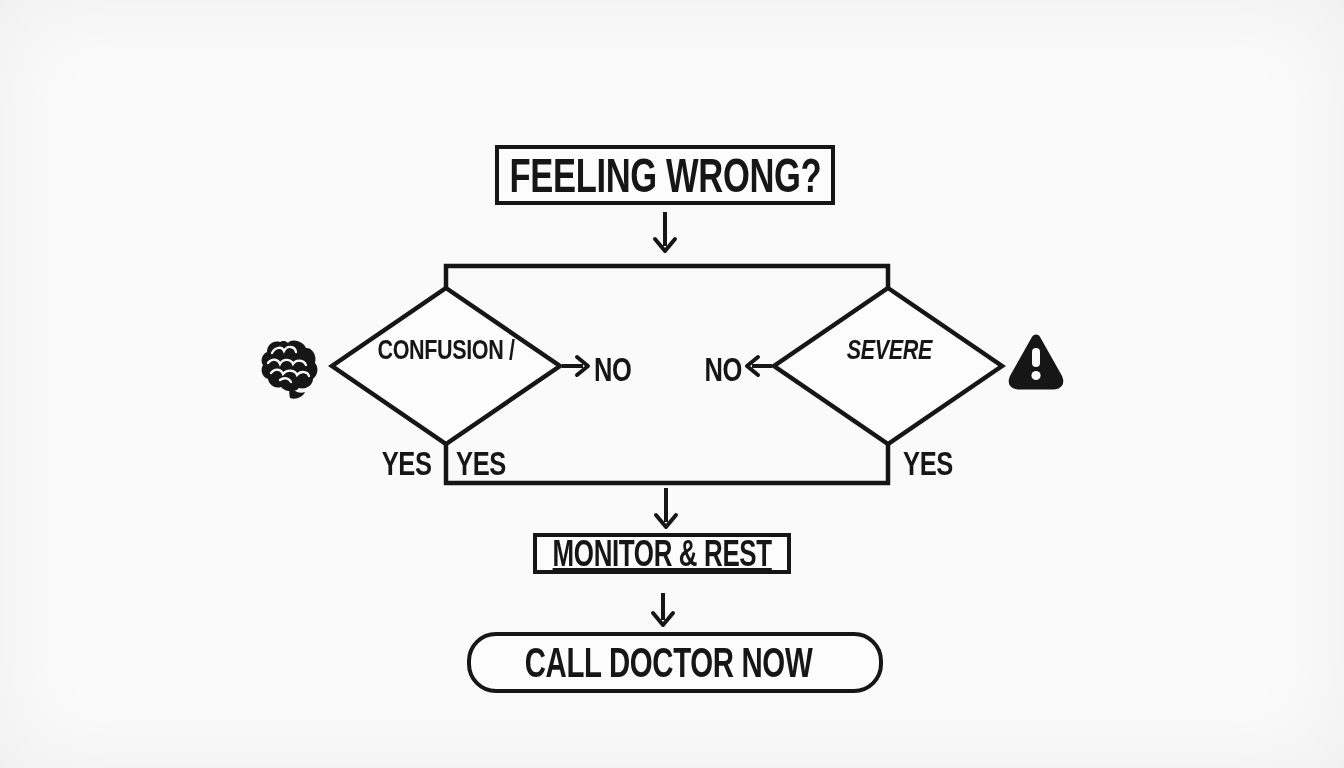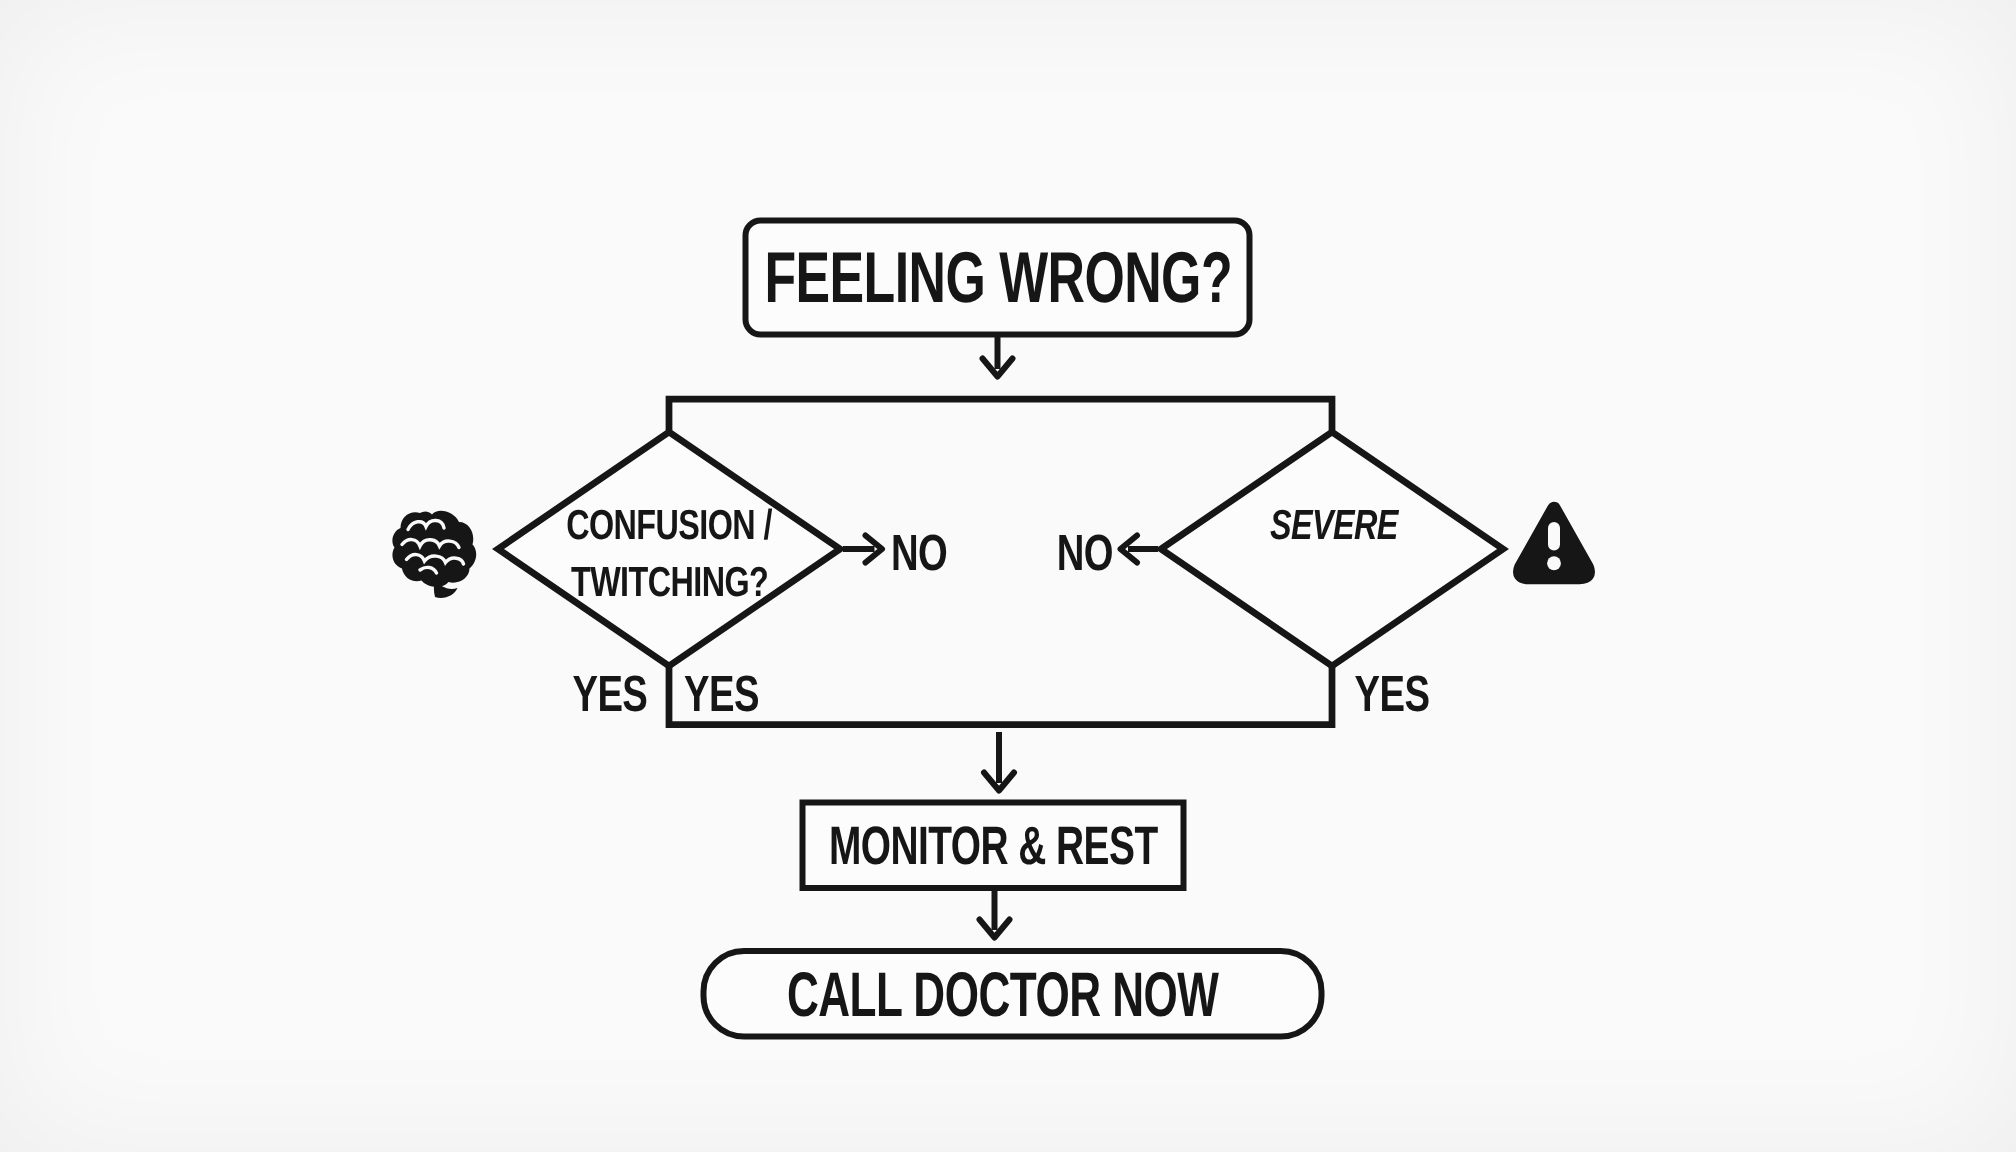--- a/index.html
+++ b/index.html
@@ -46,22 +46,22 @@
   }
 
   
   .node-box {
     position:absolute;
     border:4px solid var(--ink);
     background:var(--node);
     display:flex; align-items:center; justify-content:center;
     z-index:2;
   }
-  #start-box   { left:495px; top:145px; width:340px; height:80px;border-radius:12px; }
-  #monitor-box { left:533px; top:533px; width:258px; height:61px; }
+  #start-box   { left:495px; top:145px; width:340px; height:60px; }
+  #monitor-box { left:533px; top:533px; width:258px; height:41px;text-decoration:underline; }
   #call-box    { left:467px; top:632px; width:416px; height:61px; gap:13px;border-radius:29px; }
 
   #start-box .cond   { font-size:48px; }
   #monitor-box .cond { font-size:36px; }
   #call-box .cond    { font-size:42px; }
 
   
   .dmd-label {
     position:absolute; width:222px; text-align:center;
     font-size:28px; line-height:38px; z-index:2;
@@ -145,21 +145,20 @@
       <circle cx="28" cy="43.5" r="4.6" fill="var(--bg)"></circle>
     </g>
   </svg>
 
   <div class="node-box" id="start-box">
     <span class="cond cx72">FEELING WRONG?</span>
   </div>
 
   <div class="dmd-label" id="left-dmd-label">
     <span class="dmd-line"><span class="cond cx77">CONFUSION /</span></span>
-    <span class="dmd-line"><span class="cond cx77">TWITCHING?</span></span>
   </div>
 
   <div class="dmd-label" id="right-dmd-label">
     <span class="dmd-line"><span class="cond cx77">SEVERE</span></span>
   </div>
 
   <div class="edge-label" id="no-left">
     <span class="cond cx75 o-left">NO</span>
   </div>
   <div class="edge-label" id="no-right">

